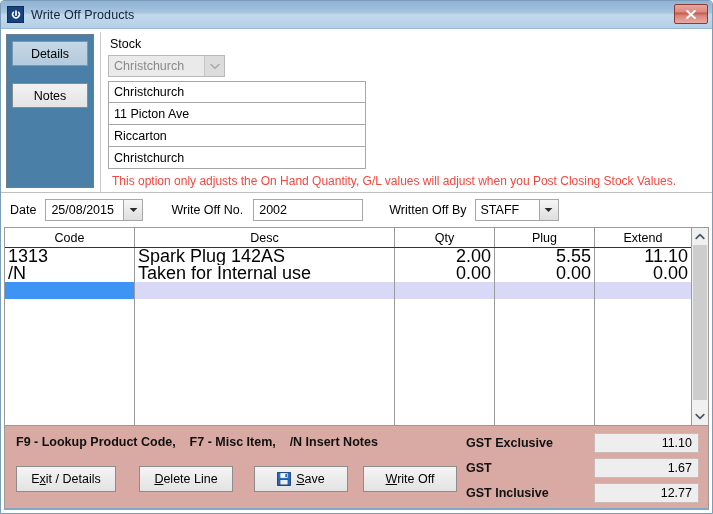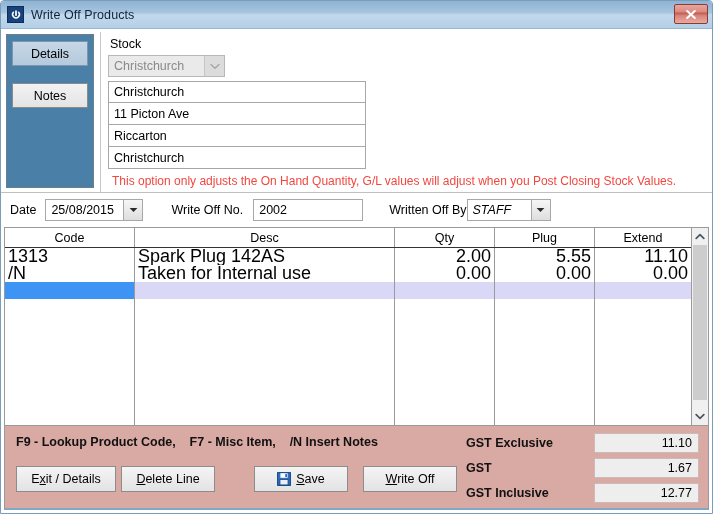--- a/index.html
+++ b/index.html
@@ -467,21 +467,21 @@
             <svg width="9" height="6" viewBox="0 0 9 6">
                 <path d="M0.6 1 L4.5 5 L8.4 1 Z" fill="#2b2b2b"></path>
               </svg>
           </span>
         </div>
 
         <span class="meta-label" style="margin-left:28px;">Write Off No.</span>
         <div class="txtbox" style="width:110px; margin-left:10px;">2002</div>
 
         <span class="meta-label" style="margin-left:26px;">Written Off By</span>
-        <div class="combo" style="width:84px; margin-left:0;font-style:italic;">
+        <div class="combo" style="width:84px; margin-left:8px;">
           <span class="cval">STAFF</span>
           <span class="cbtn">
             <svg width="9" height="6" viewBox="0 0 9 6">
                 <path d="M0.6 1 L4.5 5 L8.4 1 Z" fill="#2b2b2b"></path>
               </svg>
           </span>
         </div>
       </div>
 
       <div class="grid-wrap">
@@ -549,21 +549,21 @@
         </div>
       </div>
 
       <div class="bottom">
         <div class="hint">F9 - Lookup Product Code,    F7 - Misc Item,    /N Insert Notes</div>
 
         <div class="btn" style="left:11px; top:40px; width:100px;">
           <span class="lbl"><span>E</span><u>x</u><span>it / Details</span></span>
         </div>
 
-        <div class="btn" style="left:116px; top:40px; width:94px;">
+        <div class="btn" style="left:134px; top:40px; width:94px;">
           <span class="lbl"><u>D</u><span>elete Line</span></span>
         </div>
 
         <div class="btn" style="left:249px; top:40px; width:94px;">
           <span class="ico">
             <svg width="14" height="14" viewBox="0 0 14 14">
               <rect x="0.6" y="0.6" width="12.8" height="12.8" fill="#2f6fc0" stroke="#14427e" stroke-width="1"></rect>
               <rect x="3.4" y="1.2" width="7.2" height="4.6" fill="#ffffff"></rect>
               <rect x="8.2" y="1.9" width="1.8" height="3.2" fill="#2f6fc0"></rect>
               <rect x="3.0" y="7.6" width="8.0" height="5.3" fill="#e8eef6" stroke="#14427e" stroke-width="0.7"></rect>

